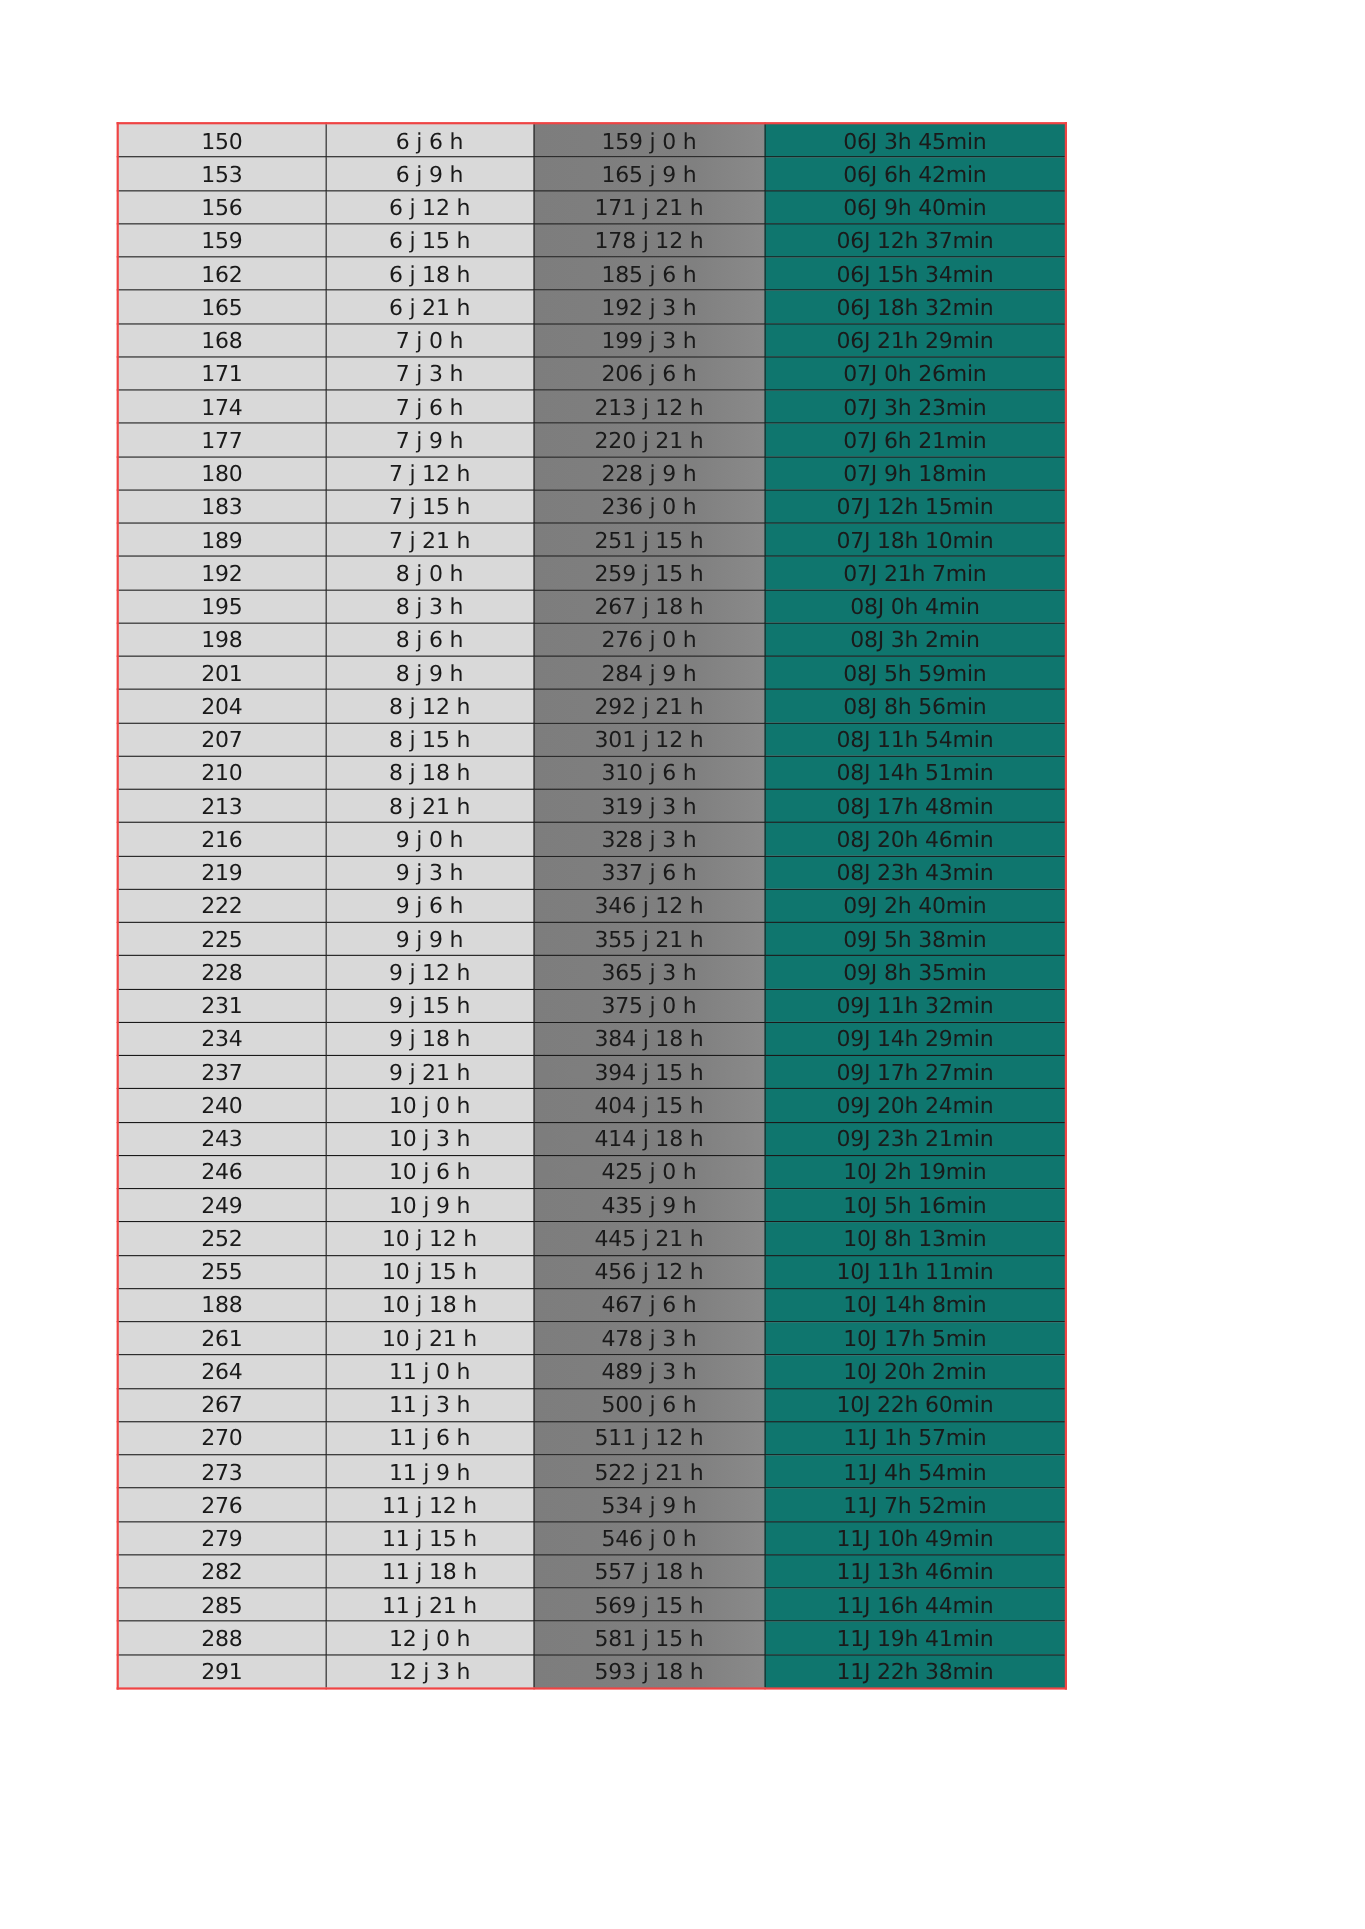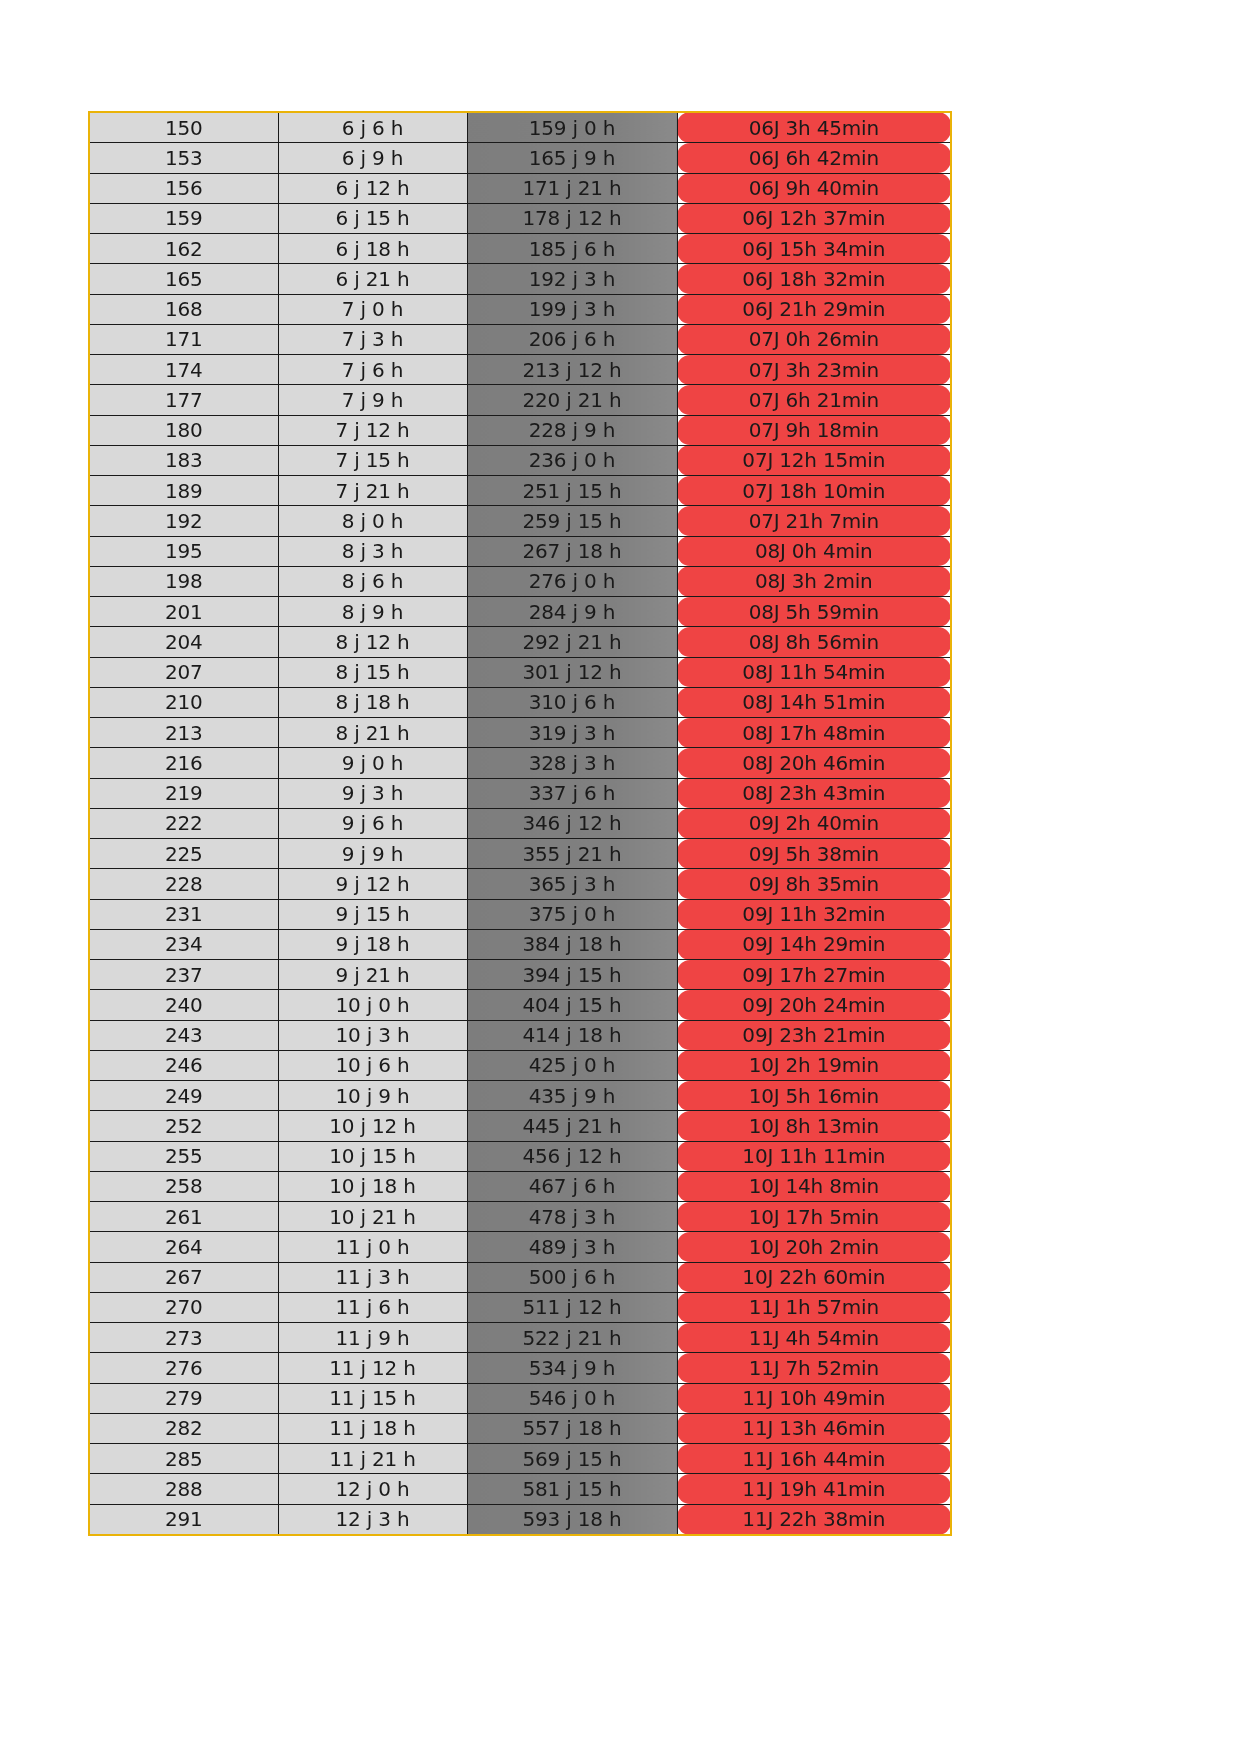--- a/index.html
+++ b/index.html
@@ -16,47 +16,47 @@
     }
     .page {
       position: absolute;
       left: 0; top: 0;
       width: 1241px;
       height: 1754px;
       background: #ffffff;
     }
     table.data-table {
       position: absolute;
-      left: 88px;
+      left: 106px;
       top: 111px;
       border-collapse: collapse;
       table-layout: fixed;
       width: 862px;
-      border: 2px solid #eab308;
+      border: 2px solid #ef4444;
     }
     table.data-table col.c1 { width: 189px; }
     table.data-table col.c2 { width: 189px; }
     table.data-table col.c3 { width: 210px; }
     table.data-table col.c4 { width: 274px; }
     table.data-table td {
       height: 29.25px;
       padding: 0;
       border: 1.6px solid #1a1a1a;
       text-align: center;
       vertical-align: middle;
       font-size: 20px;
       line-height: 20px;
       color: #1a1a1a;
       letter-spacing: -0.2px;
       white-space: nowrap;
     }
     td.col-a { background: #d9d9d9; }
     td.col-b { background: #d9d9d9; }
     td.col-c { background: linear-gradient(to right, #7d7d7d 0%, #808080 70%, #8a8a8a 100%); margin-top: 16px; }
-    td.col-d { background: #ef4444; border-radius: 13px; }
+    td.col-d { background: #0f766e; }
   </style>
 </head>
 <body>
 
 <div class="page">
   <table class="data-table">
     <colgroup>
       <col class="c1">
         <col class="c2">
         <col class="c3">
@@ -267,21 +267,21 @@
           <td class="col-c">445 j 21 h</td>
           <td class="col-d">10J 8h 13min</td>
         </tr>
         <tr>
           <td class="col-a">255</td>
           <td class="col-b">10 j 15 h</td>
           <td class="col-c">456 j 12 h</td>
           <td class="col-d">10J 11h 11min</td>
         </tr>
         <tr>
-          <td class="col-a">258</td>
+          <td class="col-a">188</td>
           <td class="col-b">10 j 18 h</td>
           <td class="col-c">467 j 6 h</td>
           <td class="col-d">10J 14h 8min</td>
         </tr>
         <tr>
           <td class="col-a">261</td>
           <td class="col-b">10 j 21 h</td>
           <td class="col-c">478 j 3 h</td>
           <td class="col-d">10J 17h 5min</td>
         </tr>

